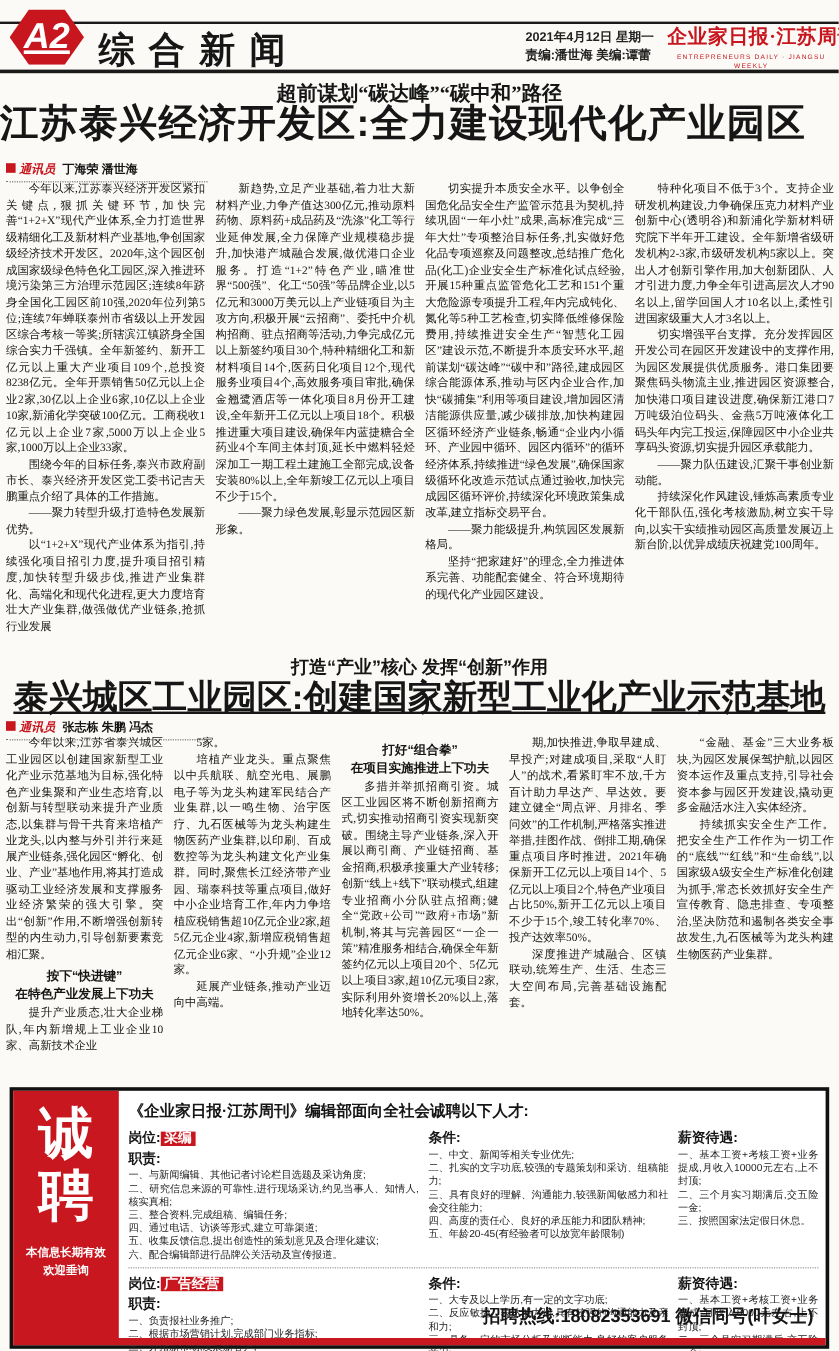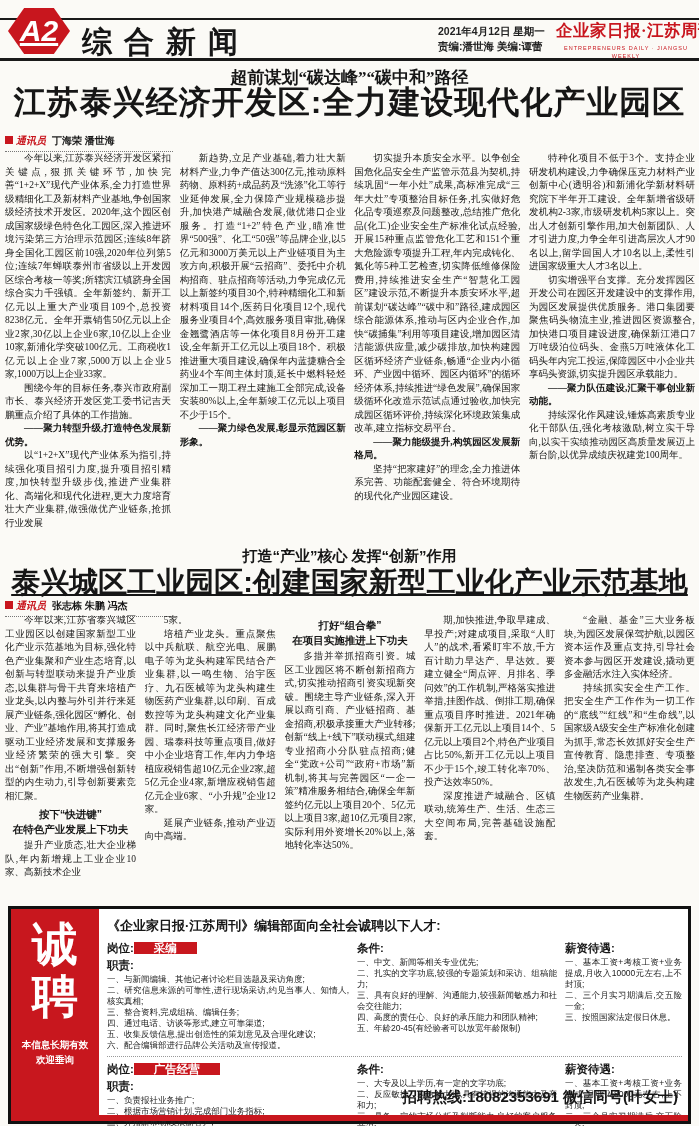--- a/index.html
+++ b/index.html
@@ -13,53 +13,53 @@
          display:flex;align-items:center;justify-content:center;
          font:italic 900 30px "Liberation Sans",sans-serif;text-decoration:underline;}
   .section-title{left:82px;top:22px;font:900 30px "Liberation Sans",sans-serif;letter-spacing:12px;}
   .meta{left:438px;top:24px;font:bold 10.5px "Liberation Sans",sans-serif;line-height:15px;color:#222;}
   .masthead{left:556px;top:20px;width:140px;color:#c8161e;text-align:center;}
   .masthead .mh-main{font:900 16.5px "Liberation Serif",serif;letter-spacing:.5px;white-space:nowrap;}
   .masthead .mh-sub{font:5.5px/8px "Liberation Sans",sans-serif;letter-spacing:1px;margin-top:2px;}
   .headrule{left:0;top:58px;width:699px;height:3px;background:#1a1a1a;}
   
   .kicker1{left:0;top:66px;width:699px;text-align:center;font:600 17px "Liberation Serif",serif;}
-  .title1{left:0;top:82px;width:699px;text-align:center;font:900 32px/40px "Liberation Sans",sans-serif;letter-spacing:1px;}
+  .title1{left:0;top:82px;width:699px;font:900 32px/40px "Liberation Sans",sans-serif;letter-spacing:1px;}
   .kicker2{left:0;top:547px;width:699px;text-align:center;font:900 15px "Liberation Sans",sans-serif;}
   .title2{left:0;top:564px;width:699px;text-align:center;font:900 29px/36px "Liberation Sans",sans-serif;text-decoration:underline;}
   
   .byline{width:168px;border-bottom:1px dotted #777;padding-bottom:3px;
           font:bold 10px "Liberation Sans",sans-serif;white-space:nowrap;}
   .byline .sq{display:inline-block;width:8px;height:8px;background:#c8161e;margin-right:3px;}
   .byline .lbl{color:#c8161e;font-style:italic;margin-right:6px;}
   .byline1{left:5px;top:134px;}
   .byline2{left:5px;top:599px;}
   
   .cols{display:flex;justify-content:space-between;overflow:hidden;}
   .cols1{left:5px;top:152px;width:690px;height:388px;}
   .cols2{left:5px;top:614px;width:690px;height:278px;}
   .cols1 .col{width:166px;}
   .cols2 .col{width:131px;}
   .col{overflow:hidden;}
   .col p{margin:0;font-size:9.5px;line-height:13.5px;text-align:justify;}
   .bp{text-indent:2em;}
-  .bh{font-weight:bold;text-indent:2em;}
+  .bh{font-weight:normal;text-indent:2em;}
   .bhc{font-weight:bold;text-align:center !important;white-space:pre-line;line-height:15px !important;
        font-size:10.5px !important;margin:4px 0 2px 0 !important;font-family:"Liberation Sans",sans-serif;}
   
   .adbox{left:8px;top:906px;width:677px;height:212px;border:3px solid #111;background:#fff;}
   .redpanel{position:absolute;left:0;top:0;width:88px;height:206px;background:#c8171e;color:#fff;
             display:flex;flex-direction:column;align-items:center;}
   .chengpin{font:900 46px/52px "Liberation Serif",serif;margin-top:10px;text-align:center;}
   .validity{font:bold 9.5px/15px "Liberation Sans",sans-serif;margin-top:14px;text-align:center;}
   .adcontent{position:absolute;left:96px;top:4px;width:575px;}
   .adheading{font:900 13px "Liberation Sans",sans-serif;margin:4px 0 4px 0;}
   .jobrow{display:grid;grid-template-columns:242px 200px 1fr;column-gap:8px;}
   .joblabel{font:900 11.5px "Liberation Sans",sans-serif;margin:2px 0 1px 0;}
-  .posbadge{background:#c8171e;color:#fff;padding:0 20px;font-weight:900;}
+  .posbadge{background:#c8171e;color:#fff;padding:0 3px;font-weight:900;}
   .li{font:8.5px/11px "Liberation Sans",sans-serif;color:#222;text-align:justify;}
   .dotsep{border-top:1px dotted #999;margin:5px 0 3px 0;}
   .hotline{position:absolute;right:10px;bottom:14px;font:900 15px "Liberation Sans",sans-serif;}
   .redbar{position:absolute;left:0;bottom:0;width:100%;height:6px;background:#c8171e;}
 </style>
 </head>
 <body>
 
 <div class="abs topline"></div>
 <div class="abs badge">

